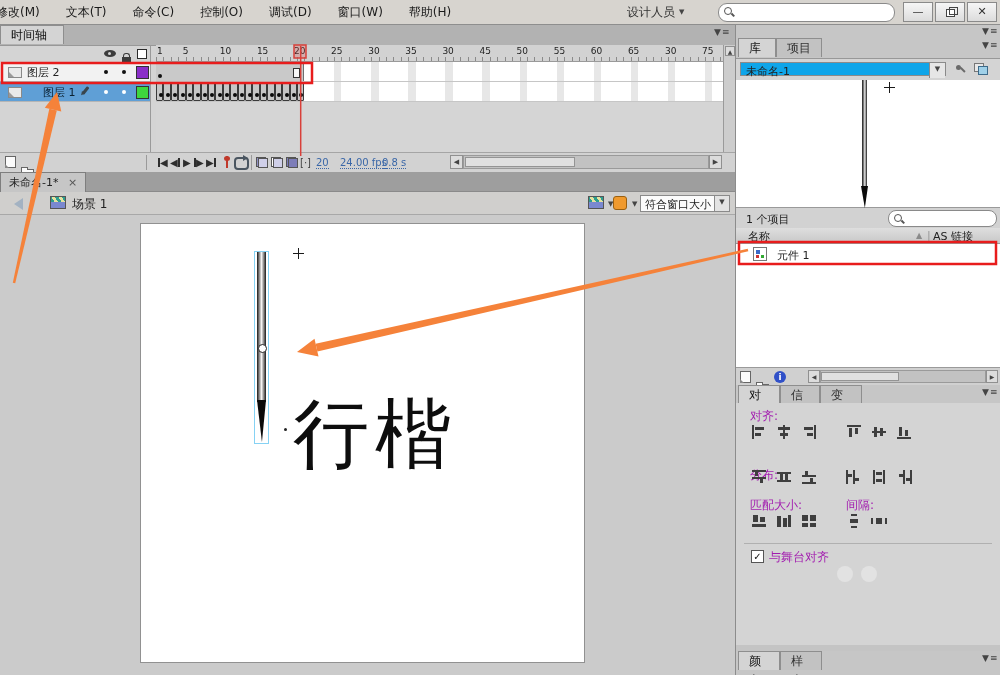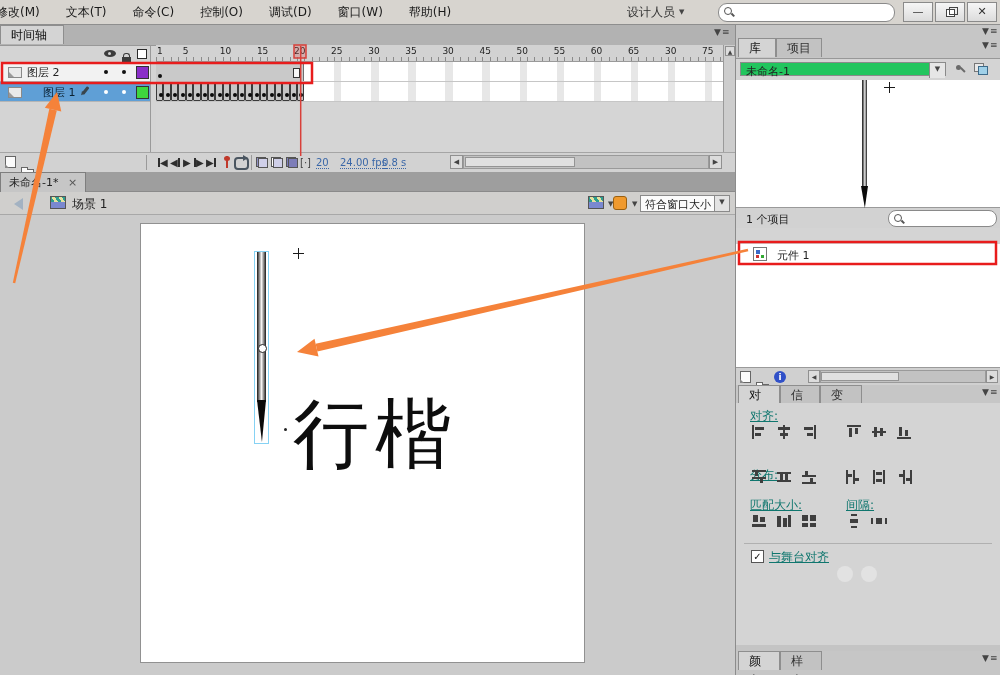--- a/index.html
+++ b/index.html
@@ -92,21 +92,21 @@
   .pen-tip{position:absolute;left:2px;top:148px;width:9px;height:42px;background:#0a0a0a;clip-path:polygon(0 0,100% 0,55% 100%);}
   .reg-circle{position:absolute;left:3px;top:92px;width:7px;height:7px;background:#fff;border:1px solid #222;border-radius:50%;}
   .crosshair{position:absolute;width:11px;height:11px;}
   .crosshair::before{content:"";position:absolute;left:0;top:5px;width:11px;height:1px;background:#1a1a1a;}
   .crosshair::after{content:"";position:absolute;left:5px;top:0;width:1px;height:11px;background:#1a1a1a;}
   #calli{left:152px;top:168px;font-family:"DejaVu Serif","Liberation Serif",serif;font-size:76px;color:#0d0d0d;letter-spacing:6px;line-height:1.1;}
   .inkdot{left:143px;top:204px;width:3px;height:3px;background:#222;border-radius:50%;}
   
   #rightcol{left:735px;top:25px;width:265px;height:650px;background:#d4d4d4;border-left:1px solid #8c8c8c;box-sizing:border-box;}
   .rc-strip{position:absolute;left:0;width:265px;background:#c6c6c6;}
-  #lib-select{left:4px;top:37px;width:206px;height:14px;background:#22c55e;border:1px solid #8a8a8a;box-sizing:border-box;font-size:11px;}
+  #lib-select{left:4px;top:37px;width:206px;height:14px;background:#0ea5e9;border:1px solid #8a8a8a;box-sizing:border-box;font-size:11px;}
   #lib-select .lbl{position:absolute;left:5px;top:1px;}
   #lib-select .zs-btn{position:absolute;right:0;top:0;width:15px;height:15px;background:#e6e6e6;border-left:1px solid #8a8a8a;text-align:center;}
   .pin-icon{position:absolute;width:12px;height:12px;}
   .pin-icon::before{content:"";position:absolute;left:2px;top:2px;width:5px;height:5px;background:#6a6a6a;border-radius:50%;}
   .pin-icon::after{content:"";position:absolute;left:6px;top:6px;width:6px;height:1.5px;background:#6a6a6a;transform:rotate(45deg);}
   .newpanel-icon{position:absolute;width:14px;height:12px;}
   .newpanel-icon::before{content:"";position:absolute;left:0;top:0;width:8px;height:7px;border:1px solid #777;background:#e8e8e8;}
   .newpanel-icon::after{content:"";position:absolute;right:0;bottom:0;width:8px;height:7px;border:1px solid #3c6a8a;background:#9fd0e8;}
   #lib-preview{left:0;top:55px;width:265px;height:128px;background:#fff;border-bottom:1px solid #9a9a9a;box-sizing:border-box;}
   #lib-count-row{left:0;top:183px;width:265px;height:20px;background:#d2d2d2;}
@@ -115,21 +115,21 @@
   #lib-item-row{left:0;top:219px;width:265px;height:20px;background:#fff;}
   .gsym-icon{position:absolute;width:14px;height:14px;background:#fff;border:1px solid #777;box-sizing:border-box;}
   .gsym-icon i{position:absolute;display:block;}
   #lib-list{left:0;top:239px;width:265px;height:104px;background:#fff;border-bottom:1px solid #9a9a9a;box-sizing:border-box;}
   #lib-bottom{left:0;top:343px;width:265px;height:18px;background:#d0d0d0;}
   .info-icon{width:12px;height:12px;background:#3050c8;border-radius:50%;color:#fff;font-size:9px;font-weight:bold;text-align:center;line-height:12px;}
   
   #align-body{left:0;top:378px;width:265px;height:182px;background:#d4d4d4;font-size:12px;}
   .abtn{position:absolute;width:22px;height:20px;}
   .abtn svg{width:16px;height:14px;fill:#3e3e3e;}
-  .al-label{position:absolute;font-size:12px;color:#0f766e;text-decoration:underline;}
+  .al-label{position:absolute;font-size:12px;color:#a21caf;}
   .chk{position:absolute;width:11px;height:11px;background:#fff;border:1px solid #555;font-size:10px;line-height:11px;text-align:center;color:#111;}
   .faint-circle{position:absolute;width:16px;height:16px;border-radius:50%;background:#e2e2e2;}
   
   .divider-h{position:absolute;height:1px;background:#b0b0b0;}
   .txt11{font-size:11px;color:#222;text-align:center;}
   #annotations{position:absolute;left:0;top:0;width:1000px;height:675px;pointer-events:none;z-index:60;}
 </style>
 </head>
 <body>
 
@@ -322,20 +322,26 @@
       <div class="crosshair abs" style="left:148px;top:2px;"></div>
     </div>
 
     <div id="lib-count-row" class="abs">
       <span class="abs txt11" style="left:10px;top:4px;">1 个项目</span>
       <div id="lib-search" class="abs">
         <span class="mag"></span>
       </div>
     </div>
 
+    <div id="lib-header" class="abs">
+      <span class="abs" style="left:12px;top:1px;">名称</span>
+      <span class="abs" style="left:180px;top:3px;font-size:8px;color:#8a8a8a;">▲</span>
+      <span class="abs" style="left:191px;top:1px;color:#999;">|</span>
+      <span class="abs" style="left:197px;top:1px;">AS 链接</span>
+    </div>
 
     <div id="lib-item-row" class="abs">
       <div class="gsym-icon" style="left:17px;top:3px;">
         <i style="left:2px;top:2px;width:4px;height:4px;background:#3a6ac8;"></i>
         <i style="left:2px;top:7px;width:3px;height:3px;background:#cc3333;"></i>
         <i style="left:7px;top:7px;width:3px;height:3px;background:#33aa33;"></i>
       </div>
       <span class="abs txt11" style="left:41px;top:4px;">元件 1</span>
     </div>
     <div id="lib-list" class="abs"></div>

